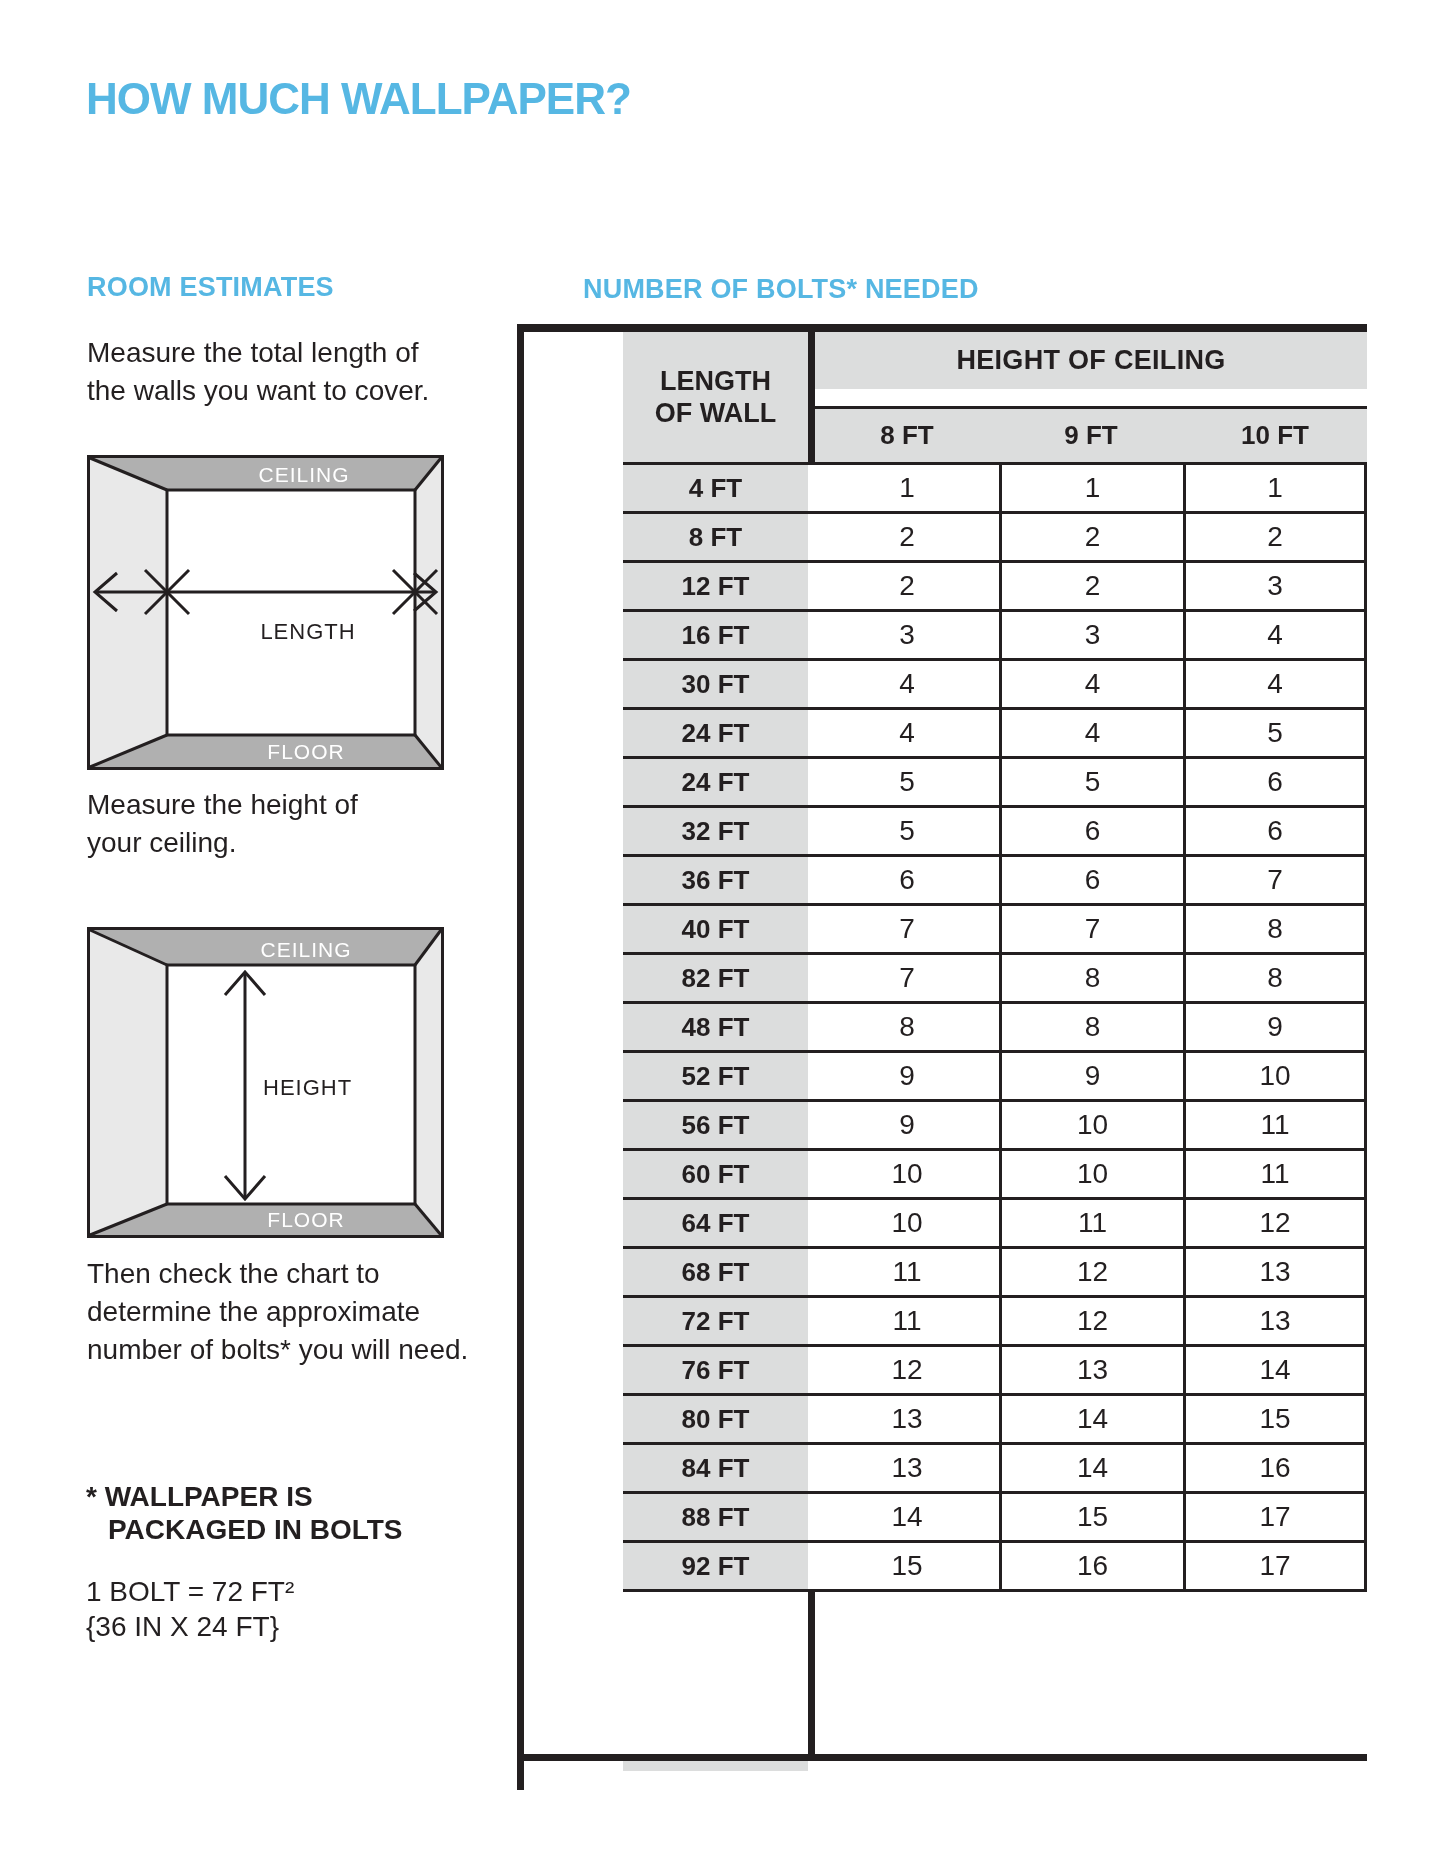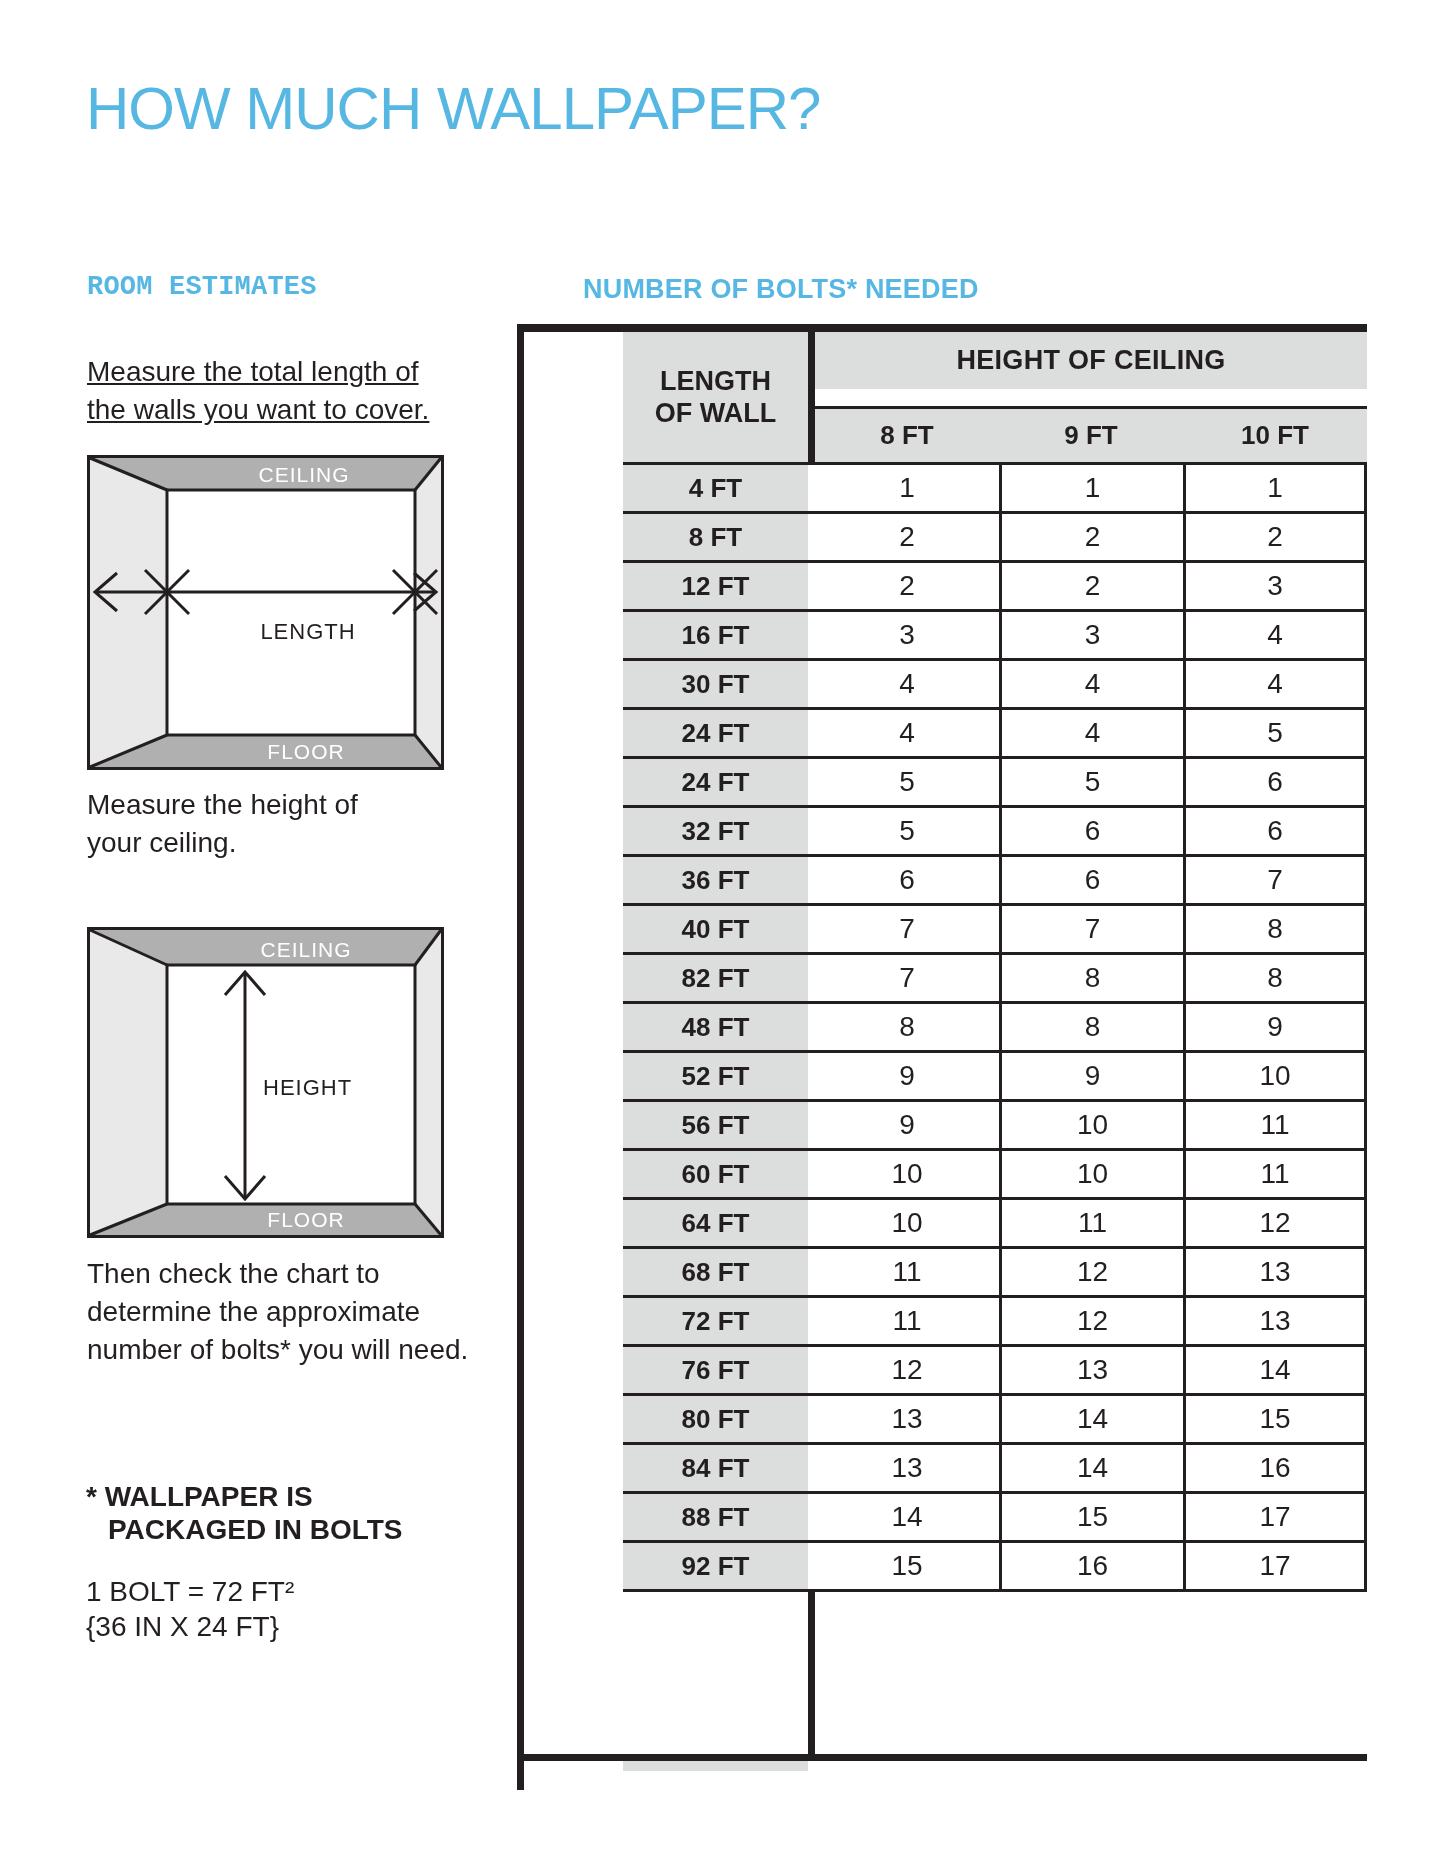--- a/index.html
+++ b/index.html
@@ -1,27 +1,27 @@
 <!DOCTYPE html>
 <html><head>
 <meta charset="utf-8">
 <style>
   html,body{margin:0;padding:0;background:#ffffff;}
   #page{position:relative;width:1445px;height:1870px;background:#ffffff;overflow:hidden;
         font-family:"Liberation Sans", sans-serif;color:#231f20;}
   .abs{position:absolute;}
   .preline{white-space:pre-line;}
   
-  .title{left:86px;top:74px;font-size:60px;font-weight:normal;letter-spacing:-1px;color:#56b7e3;}
+  .title{left:86px;top:74px;font-size:44px;font-weight:bold;letter-spacing:-1px;color:#56b7e3;}
   .section-head{font-size:27px;font-weight:bold;color:#56b7e3;letter-spacing:0.2px;}
-  .room-head{left:87px;top:272px;font-family:Liberation Mono, monospace;}
+  .room-head{left:87px;top:272px;}
   .table-head{left:583px;top:274px;width:744px;text-align:left;}
   
   .copy{font-size:28px;line-height:38px;color:#231f20;}
-  .p1{left:87px;top:353px;text-decoration:underline;}
+  .p1{left:87px;top:334px;}
   .p2{left:87px;top:786px;}
   .p3{left:87px;top:1255px;}
   .footnote{left:86px;top:1480px;font-size:28px;line-height:33px;font-weight:bold;}
   .footnote .ind{padding-left:22px;}
   .bolteq{left:86px;top:1574px;font-size:28px;line-height:35px;font-weight:normal;}
   
   .rule{background:#231f20;}
   .cell-gray{background:#dcdddd;}
   .th{display:flex;align-items:center;justify-content:center;font-weight:bold;color:#231f20;}
   .len-head{left:623px;top:332px;width:185px;height:130px;font-size:27px;line-height:32px;text-align:center;}

